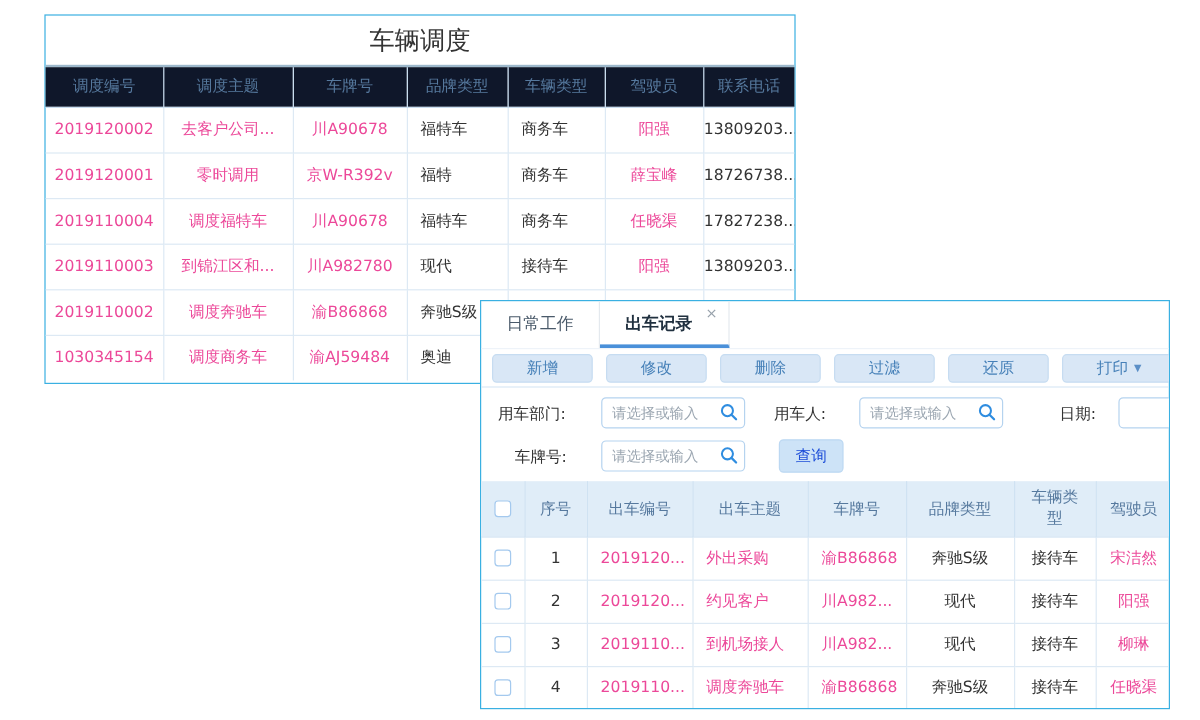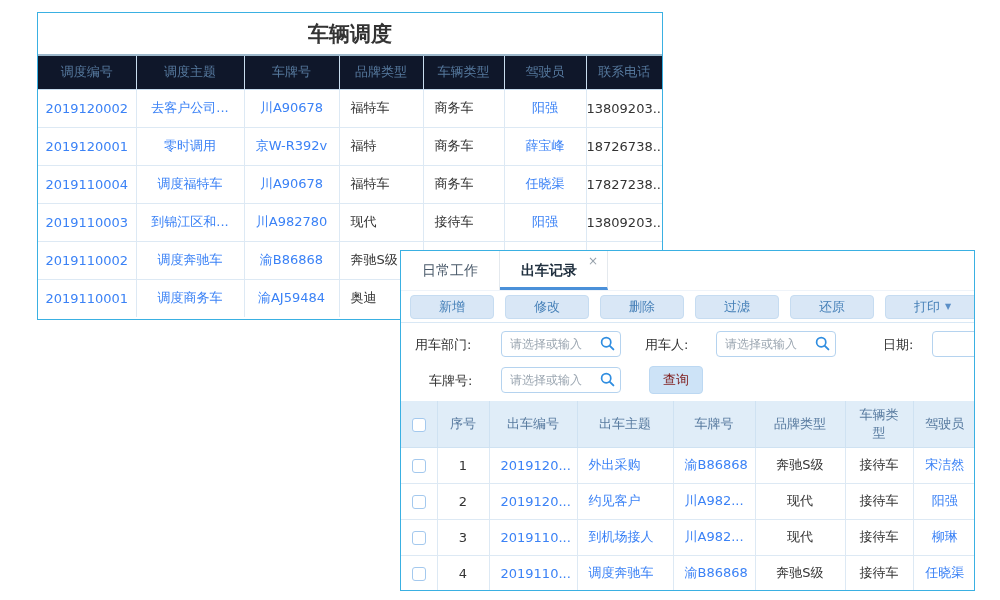--- a/index.html
+++ b/index.html
@@ -3,29 +3,29 @@
 <meta charset="utf-8">
 <style>
   * { margin:0; padding:0; box-sizing:border-box; }
   html,body { width:1000px; height:600px; background:#fff; overflow:hidden;
               font-family:"DejaVu Sans","Liberation Sans",sans-serif; position:relative; }
 
   
   #dispatch-panel { position:absolute; left:37px; top:12px; width:626px; height:308px;
                     background:#fff; border:1px solid #3ab0e2; }
   #dispatch-panel h1 { height:43px; line-height:43px; text-align:center; font-size:21px;
-                       font-weight:bold; color:#333; border-bottom:2px solid #9db8cb; }
+                       font-weight:normal; color:#333; border-bottom:2px solid #9db8cb; }
   table { border-collapse:collapse; table-layout:fixed; width:100%; border-style:hidden; }
   th { font-weight:normal; font-size:13px; color:#56799e; background:#0f172a;
        border:1px solid #c9ddef; }
   td { font-size:13px; color:#333; text-align:center; border:1px solid #dde9f4;
        overflow:hidden; white-space:nowrap; }
   .dt th { height:33px; }
   .dt td { height:38px; }
-  td.link { color:#3b82f6; }
+  td.link { color:#ec4899; }
   td.left { text-align:left; padding-left:11px; }
 
   
   #records-panel { position:absolute; left:400px; top:250px; width:575px; height:341px;
                    background:#fff; border:1px solid #3ab0e2; overflow:hidden; }
   .tab-bar { height:40px; display:flex; border-bottom:1px solid #eef3f9; }
   .tab { position:relative; line-height:39px; padding:0 21px; font-size:14px;
          color:#4a5a6a; border-right:1px solid #e4e9ee; cursor:pointer; }
   .tab.active { font-weight:bold; color:#20303f; border-bottom:3px solid #4a90d9;
                 padding-right:30px; }
@@ -41,21 +41,21 @@
   .filters { position:relative; height:78px; font-size:13px; color:#333; }
   .f-label { position:absolute; }
   .input-wrap { position:absolute; width:120px; height:26px; }
   .input-wrap input { width:100%; height:100%; border:1px solid #b5d3ef; border-radius:4px;
                       padding:0 26px 0 8px; font-size:12px; color:#333; outline:none;
                       font-family:Liberation Sans, sans-serif; background:#fff; }
   .input-wrap input::placeholder { color:#9ba6b1; }
   .mag { position:absolute; right:6px; top:5px; }
   .query-btn { position:absolute; left:248px; top:43px; height:28px; padding:0 13px;
                background:#cde3f7; border:1px solid #bcd8f2; border-radius:4px;
-               color:#7f1d1d; font-size:13px; font-family:inherit; cursor:pointer; }
+               color:#1d4ed8; font-size:13px; font-family:inherit; cursor:pointer; }
 
   .rt th { height:46px; background:#e0edf8; border:1px solid #cfe2f2; }
   .rt td { height:36px; }
   .wrapcol { display:inline-block; width:42px; line-height:1.35; }
   .checkbox { display:inline-block; width:14px; height:14px; background:#fff;
               border:1px solid #a4c9ee; border-radius:3px; vertical-align:middle;
               cursor:pointer; }
 </style>
 </head>
 <body>
@@ -123,21 +123,21 @@
       <tr>
         <td class="link">2019110002</td>
         <td class="link">调度奔驰车</td>
         <td class="link">渝B86868</td>
         <td class="left">奔驰S级</td>
         <td class="left"></td>
         <td class="link"></td>
         <td></td>
       </tr>
       <tr>
-        <td class="link">2019110001</td>
+        <td class="link">1030345154</td>
         <td class="link">调度商务车</td>
         <td class="link">渝AJ59484</td>
         <td class="left">奥迪</td>
         <td class="left"></td>
         <td class="link"></td>
         <td></td>
       </tr>
     </tbody>
   </table>
 </section>

